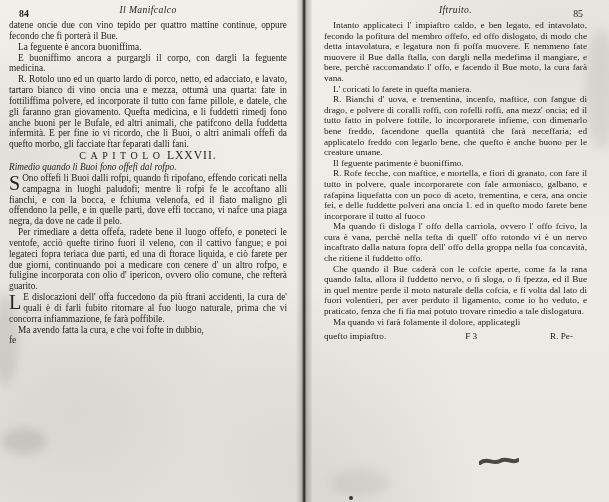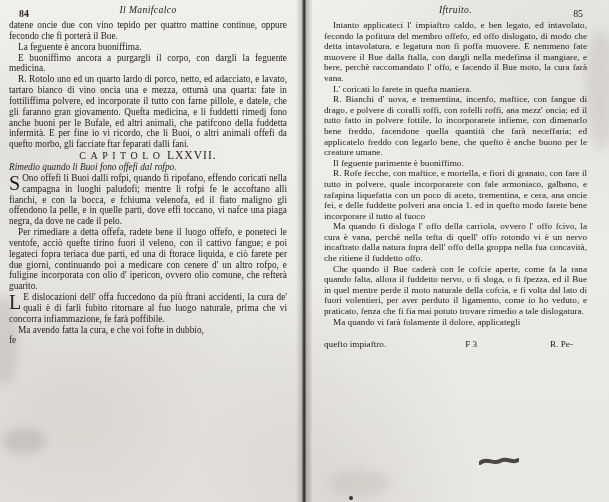--- a/index.html
+++ b/index.html
@@ -38,21 +38,21 @@
   .pagenum.pn-left{left:10px;font-weight:bold;}
   .pagenum.pn-right{right:4px;text-align:center;}
   .ind{text-indent:9px;}
   .chap{text-align:center;margin:1px 0 0 0;white-space:nowrap;}
   .chw{font-size:10px;letter-spacing:4.5px;}
   .chn{font-size:11.6px;letter-spacing:1px;text-align:right;}
   .sub{text-align:center;font-style:italic;margin:0;}
   .init{float:left;font-size:20px;line-height:18px;padding:1px 2px 0 0;}
   .cwline{text-align:left;padding-right:14px;}
   .lastline{display:flex;align-items:center;}
-  .lastline .sig{margin:12px auto;padding-left:30px;}
+  .lastline .sig{margin:4px auto;padding-left:30px;}
   .lastline .cw{padding-right:14px;margin-left:24px;}
   .stain{position:absolute;border-radius:50%;pointer-events:none;}
   .stain.s1{left:-8px;top:295px;width:26px;height:90px;background:rgba(108,102,92,0.15);filter:blur(4px);}
   .stain.s2{left:2px;top:428px;width:44px;height:26px;background:rgba(108,102,92,0.18);filter:blur(4px);}
   .stain.s3{left:586px;top:30px;width:30px;height:120px;background:rgba(108,102,92,0.12);filter:blur(5px);}
   .stain.s4{left:330px;top:470px;width:60px;height:26px;background:rgba(108,102,92,0.10);filter:blur(5px);}
   .ink-smudge{position:absolute;left:479px;top:455px;width:40px;height:12px;pointer-events:none;filter:blur(0.4px);}
   .ink-dot{position:absolute;left:349px;top:496px;width:4px;height:4px;border-radius:50%;background:#3a3530;pointer-events:none;}
 </style>
 </head>

